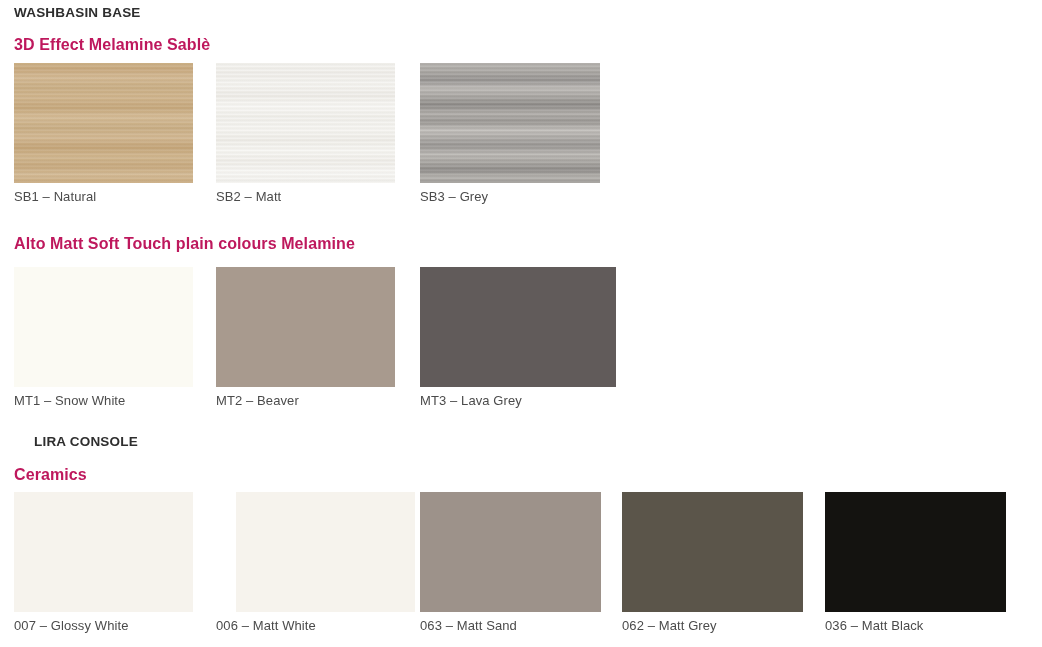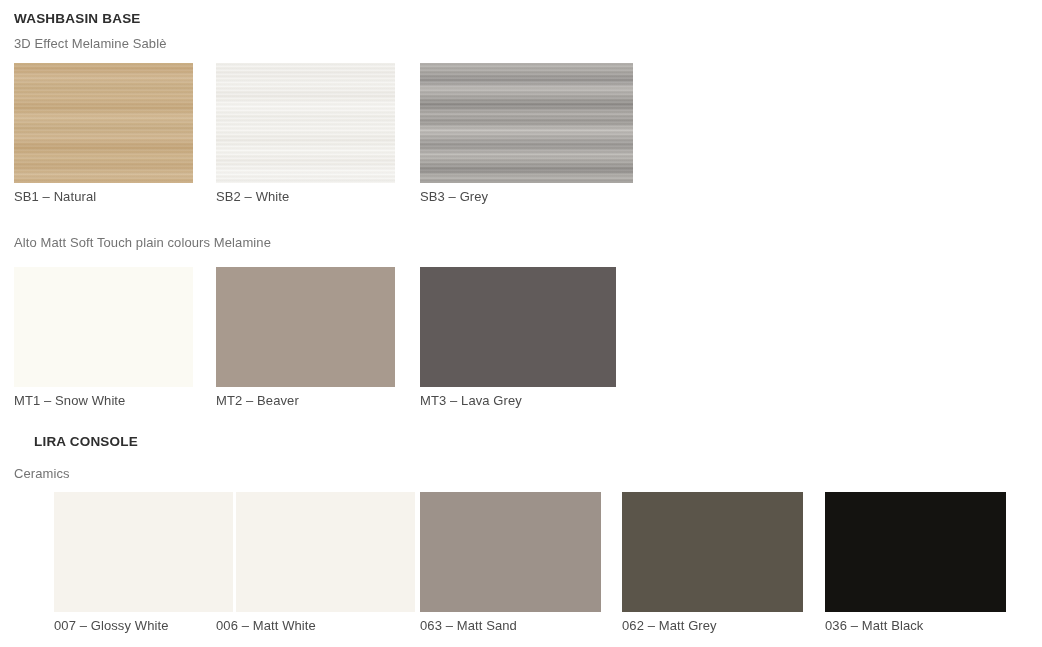--- a/index.html
+++ b/index.html
@@ -28,23 +28,23 @@
     left: 14px;
     font-size: 13.5px;
     font-weight: bold;
     color: #2e2e2e;
     letter-spacing: 0.2px;
     white-space: nowrap;
   }
   .group-title {
     position: absolute;
     left: 14px;
-    font-size: 13px;
-    font-weight: normal;
-    color: #737373;
+    font-size: 16px;
+    font-weight: bold;
+    color: #be185d;
     letter-spacing: 0.1px;
     white-space: nowrap;
   }
 
   
   .row {
     position: absolute;
     left: 0;
     top: 0;
     width: 1042px;
@@ -154,40 +154,40 @@
         #959290 86%,
         #aaa7a3 93%,
         #b7b4b0 100%);
   }
 </style>
 </head>
 <body>
 
 <div class="page">
 
-  <div class="section-title" style="top: 11px;">WASHBASIN BASE</div>
+  <div class="section-title" style="top: 5px;">WASHBASIN BASE</div>
 
   <div class="group-title" style="top: 36px;">3D Effect Melamine Sablè</div>
 
   <div class="row" style="top: 63px; height: 150px;">
     <div class="swatch-cell" style="left: 14px; width: 179px;">
       <div class="swatch">
         <div class="grain natural"></div>
       </div>
       <div class="swatch-label">SB1 – Natural</div>
     </div>
 
     <div class="swatch-cell" style="left: 216px; width: 179px;">
       <div class="swatch">
         <div class="grain white"></div>
       </div>
-      <div class="swatch-label">SB2 – White</div>
-    </div>
-
-    <div class="swatch-cell" style="left: 420px; width: 213px;">
+      <div class="swatch-label">SB2 – Matt</div>
+    </div>
+
+    <div class="swatch-cell" style="left: 420px; width: 180px;">
       <div class="swatch">
         <div class="grain grey"></div>
       </div>
       <div class="swatch-label">SB3 – Grey</div>
     </div>
   </div>
 
   <div class="group-title" style="top: 235px;">Alto Matt Soft Touch plain colours Melamine</div>
 
   <div class="row" style="top: 267px; height: 150px; padding-left: 31px;">
@@ -205,21 +205,21 @@
       <div class="swatch" style="background:#615b5a;"></div>
       <div class="swatch-label">MT3 – Lava Grey</div>
     </div>
   </div>
 
   <div class="section-title" style="top: 434px; padding-left: 20px;">LIRA CONSOLE</div>
 
   <div class="group-title" style="top: 466px;">Ceramics</div>
 
   <div class="row" style="top: 492px; height: 150px;">
-    <div class="swatch-cell" style="left: 14px; width: 179px; margin-left: 40px;">
+    <div class="swatch-cell" style="left: 14px; width: 179px;">
       <div class="swatch" style="background:#f6f3ed;"></div>
       <div class="swatch-label">007 – Glossy White</div>
     </div>
 
     <div class="swatch-cell" style="left: 216px; width: 179px; padding-left: 20px;">
       <div class="swatch" style="background:#f6f3ed;"></div>
       <div class="swatch-label">006 – Matt White</div>
     </div>
 
     <div class="swatch-cell" style="left: 420px; width: 181px;">

